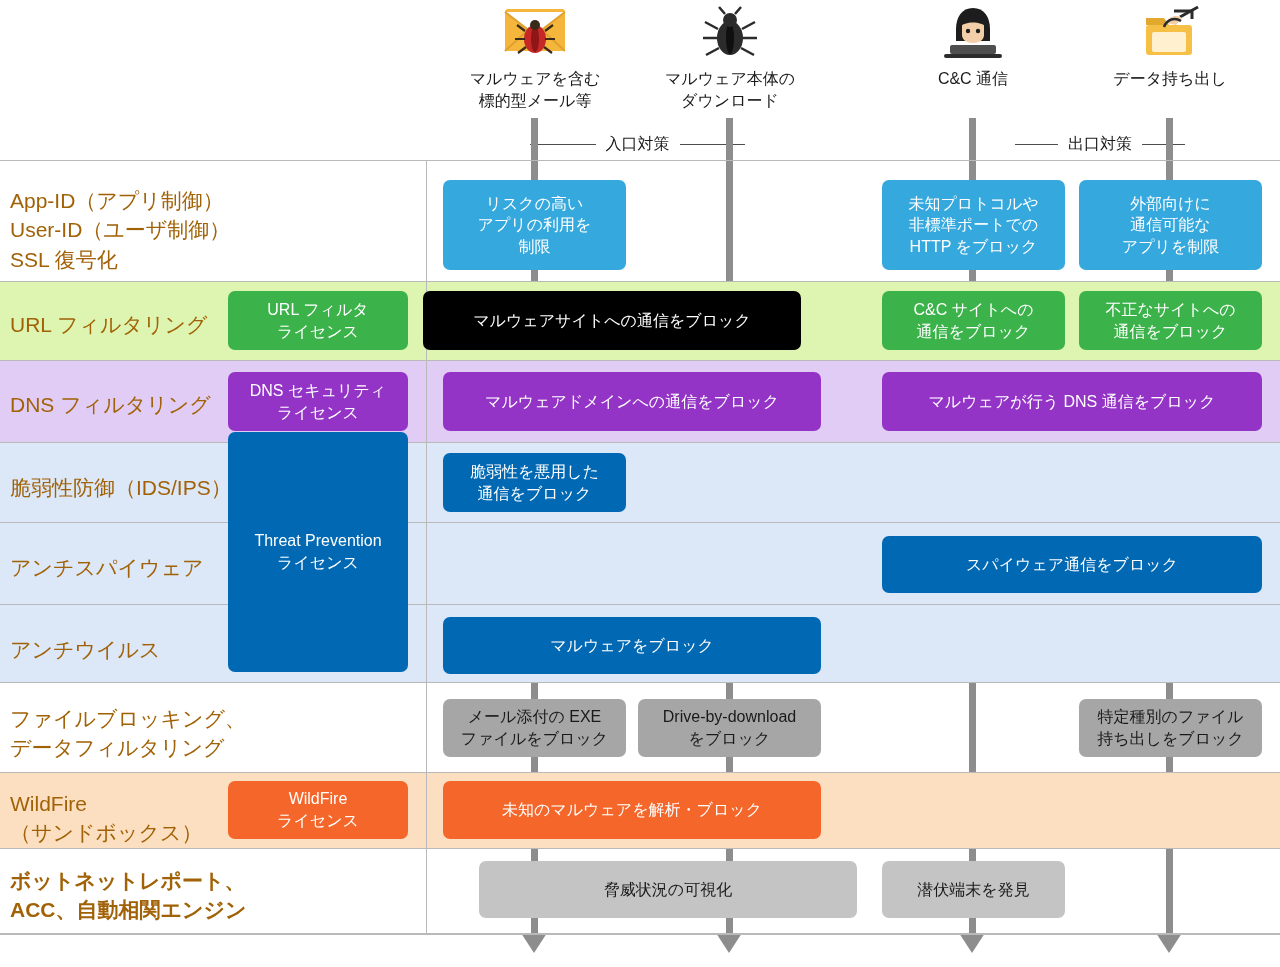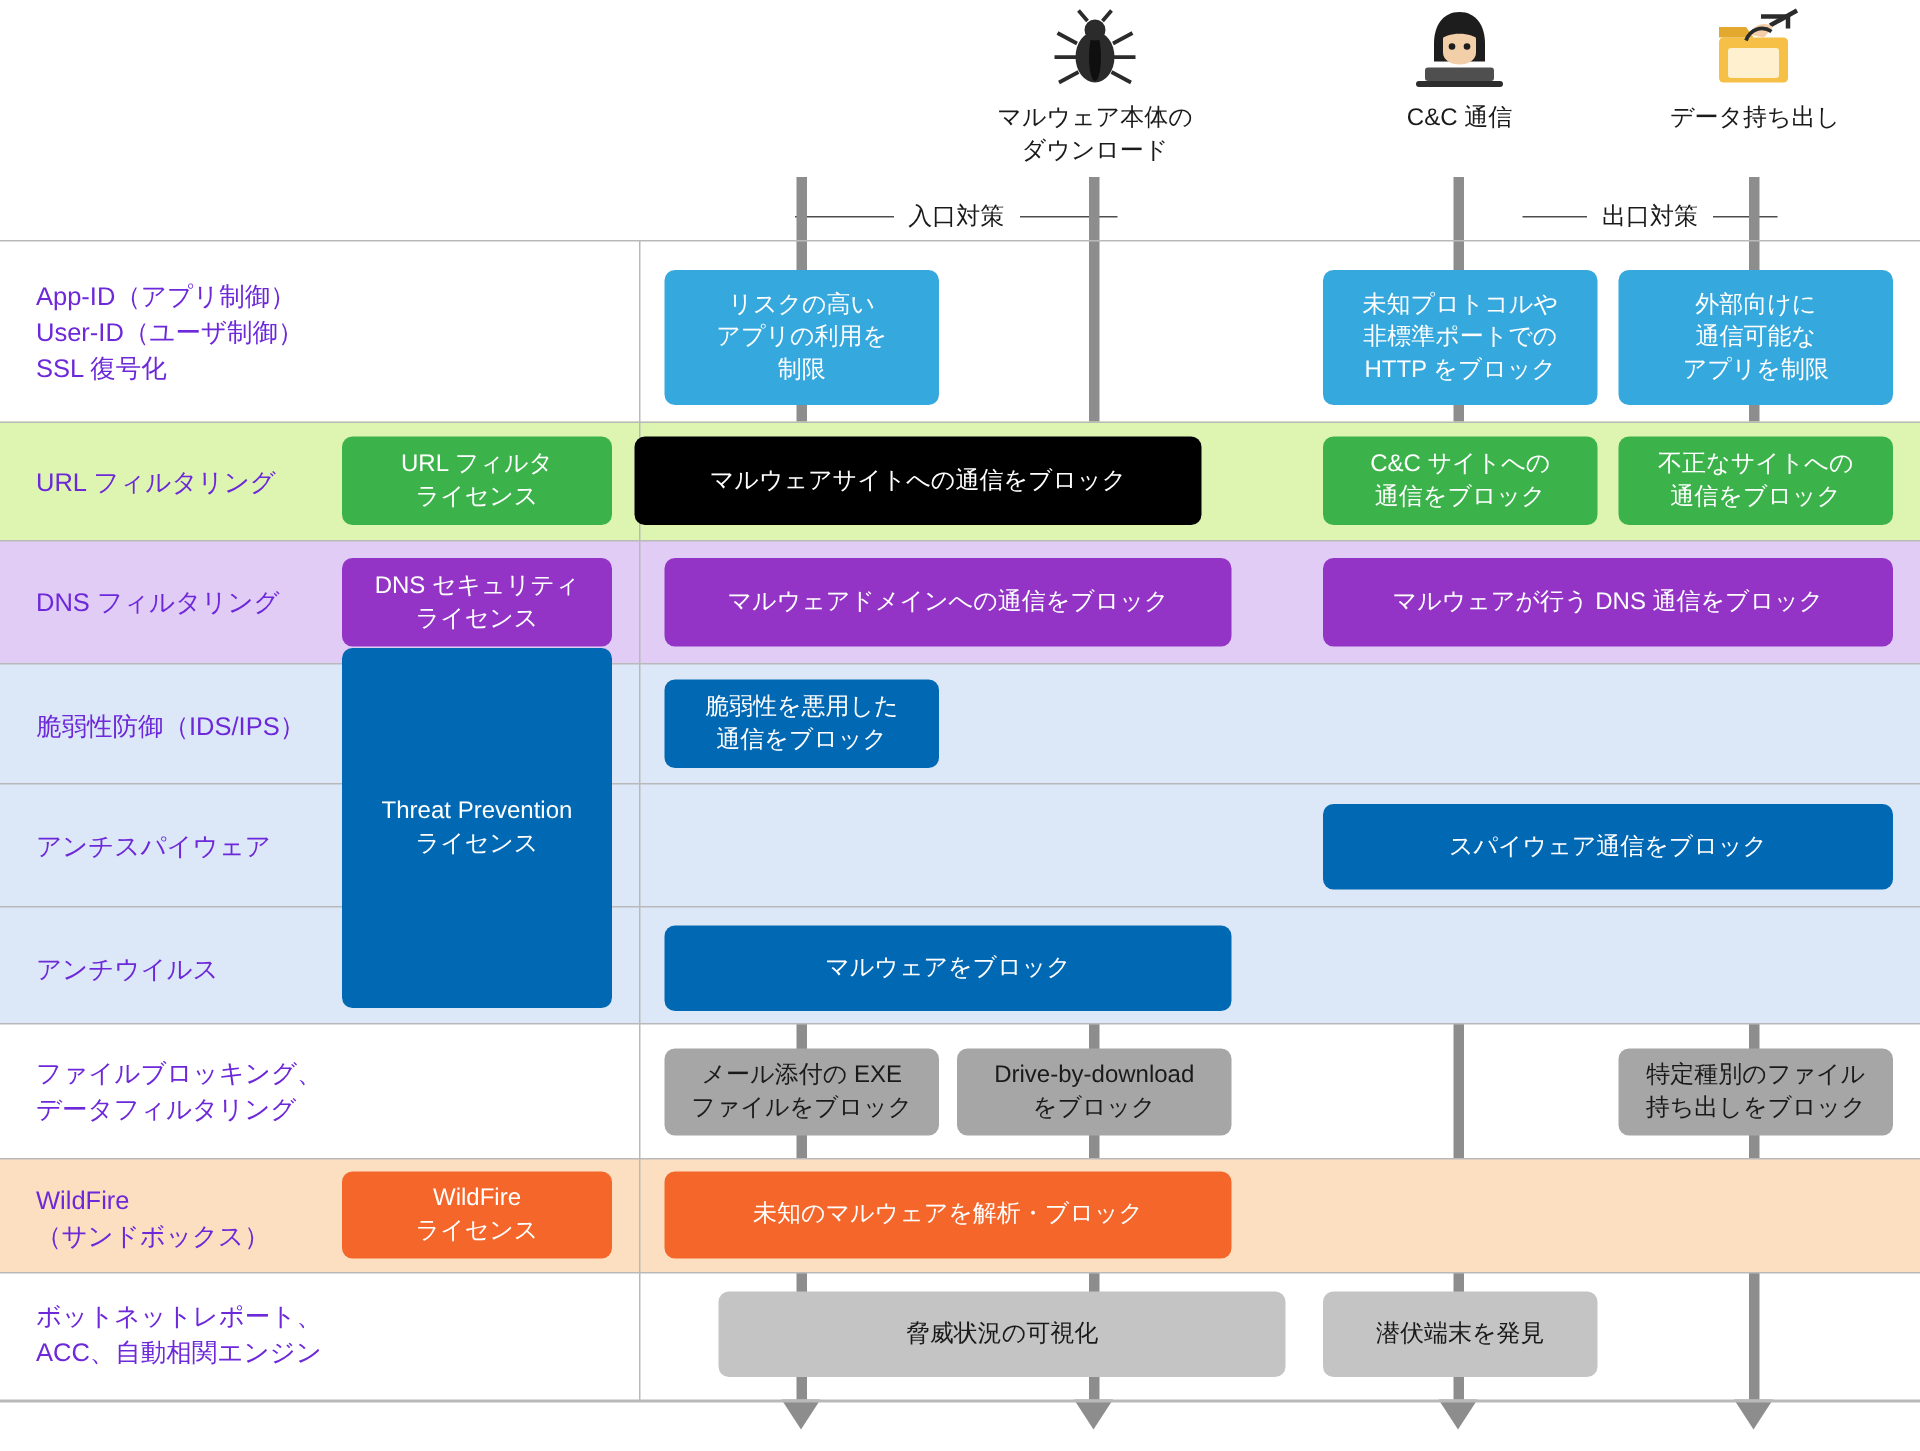--- a/index.html
+++ b/index.html
@@ -81,24 +81,24 @@
   .vsep {
     position: absolute;
     top: 160px;
     height: 774px;
     width: 1px;
     background: #b9b9b9;
   }
 
   .rowlabel {
     position: absolute;
-    left: 24px;
-    font-size: 17px;
+    left: 10px;
+    font-size: 21px;
     line-height: 1.4;
-    color: #6d28d9;
+    color: #a16207;
     white-space: pre-line;
   }
 
   
   .chip {
     position: absolute;
     border-radius: 7px;
     color: #fff;
     font-size: 16px;
     line-height: 1.35;
@@ -125,20 +125,36 @@
     padding: 2px 8px;
     z-index: 3;
   }
   .box.dark-text { color: #1a1a1a; }
 </style>
 </head>
 <body>
 
 <div id="stage">
 
+  <div class="stage-col" style="left:440px; top:2px; width:190px;">
+    <div class="stage-icon">
+      <svg width="72" height="56" viewBox="0 0 72 56" aria-hidden="true">
+        <rect x="6" y="4" width="60" height="42" rx="3" fill="#f5b63c"></rect>
+        <path d="M6 7 L36 30 L66 7 Z" fill="#fff"></path>
+        <path d="M6 7 L36 30 L66 7" fill="none" stroke="#e0a030" stroke-width="2"></path>
+        <path d="M6 46 L28 26 M66 46 L44 26" stroke="#e0a030" stroke-width="2" fill="none"></path>
+        <ellipse cx="36" cy="34" rx="11" ry="14" fill="#c62828"></ellipse>
+        <ellipse cx="36" cy="34" rx="4" ry="13" fill="#8e1616"></ellipse>
+        <circle cx="36" cy="20" r="5" fill="#3a2a1a"></circle>
+        <path d="M26 26 L18 20 M46 26 L54 20 M26 34 L16 34 M46 34 L56 34 M27 42 L19 48 M45 42 L53 48" stroke="#3a2a1a" stroke-width="2.2" fill="none"></path>
+      </svg>
+    </div>
+    <div class="stage-label">マルウェアを含む
+標的型メール等</div>
+  </div>
 
   <div class="stage-col" style="left:635px; top:2px; width:190px;">
     <div class="stage-icon">
       <svg width="64" height="56" viewBox="0 0 64 56" aria-hidden="true">
         <ellipse cx="32" cy="33" rx="13" ry="17" fill="#2b2b2b"></ellipse>
         <ellipse cx="32" cy="33" rx="4" ry="16" fill="#0f0f0f"></ellipse>
         <circle cx="32" cy="15" r="7" fill="#2b2b2b"></circle>
         <path d="M27 9 L21 2 M37 9 L43 2" stroke="#2b2b2b" stroke-width="2.5" fill="none"></path>
         <path d="M20 24 L7 17 M20 33 L5 33 M21 43 L8 50 M44 24 L57 17 M44 33 L59 33 M43 43 L56 50" stroke="#2b2b2b" stroke-width="2.5" fill="none"></path>
       </svg>
@@ -220,21 +236,21 @@
 SSL 復号化</div>
   <div class="rowlabel" style="top:310px;">URL フィルタリング</div>
   <div class="rowlabel" style="top:390px;">DNS フィルタリング</div>
   <div class="rowlabel" style="top:473px;">脆弱性防御（IDS/IPS）</div>
   <div class="rowlabel" style="top:553px;">アンチスパイウェア</div>
   <div class="rowlabel" style="top:635px;">アンチウイルス</div>
   <div class="rowlabel" style="top:704px;">ファイルブロッキング、
 データフィルタリング</div>
   <div class="rowlabel" style="top:789px;">WildFire
 （サンドボックス）</div>
-  <div class="rowlabel" style="top:866px;">ボットネットレポート、
+  <div class="rowlabel" style="top:866px;font-weight:bold;">ボットネットレポート、
 ACC、自動相関エンジン</div>
 
   <div class="chip" style="left:228px; top:291px; width:180px; height:59px; background:#3bb34a;">URL フィルタ
 ライセンス</div>
   <div class="chip" style="left:228px; top:372px; width:180px; height:59px; background:#9434c6;">DNS セキュリティ
 ライセンス</div>
   <div class="chip" style="left:228px; top:432px; width:180px; height:240px; background:#0168b3;">Threat Prevention
 ライセンス</div>
   <div class="chip" style="left:228px; top:781px; width:180px; height:58px; background:#f4662a;">WildFire
 ライセンス</div>

